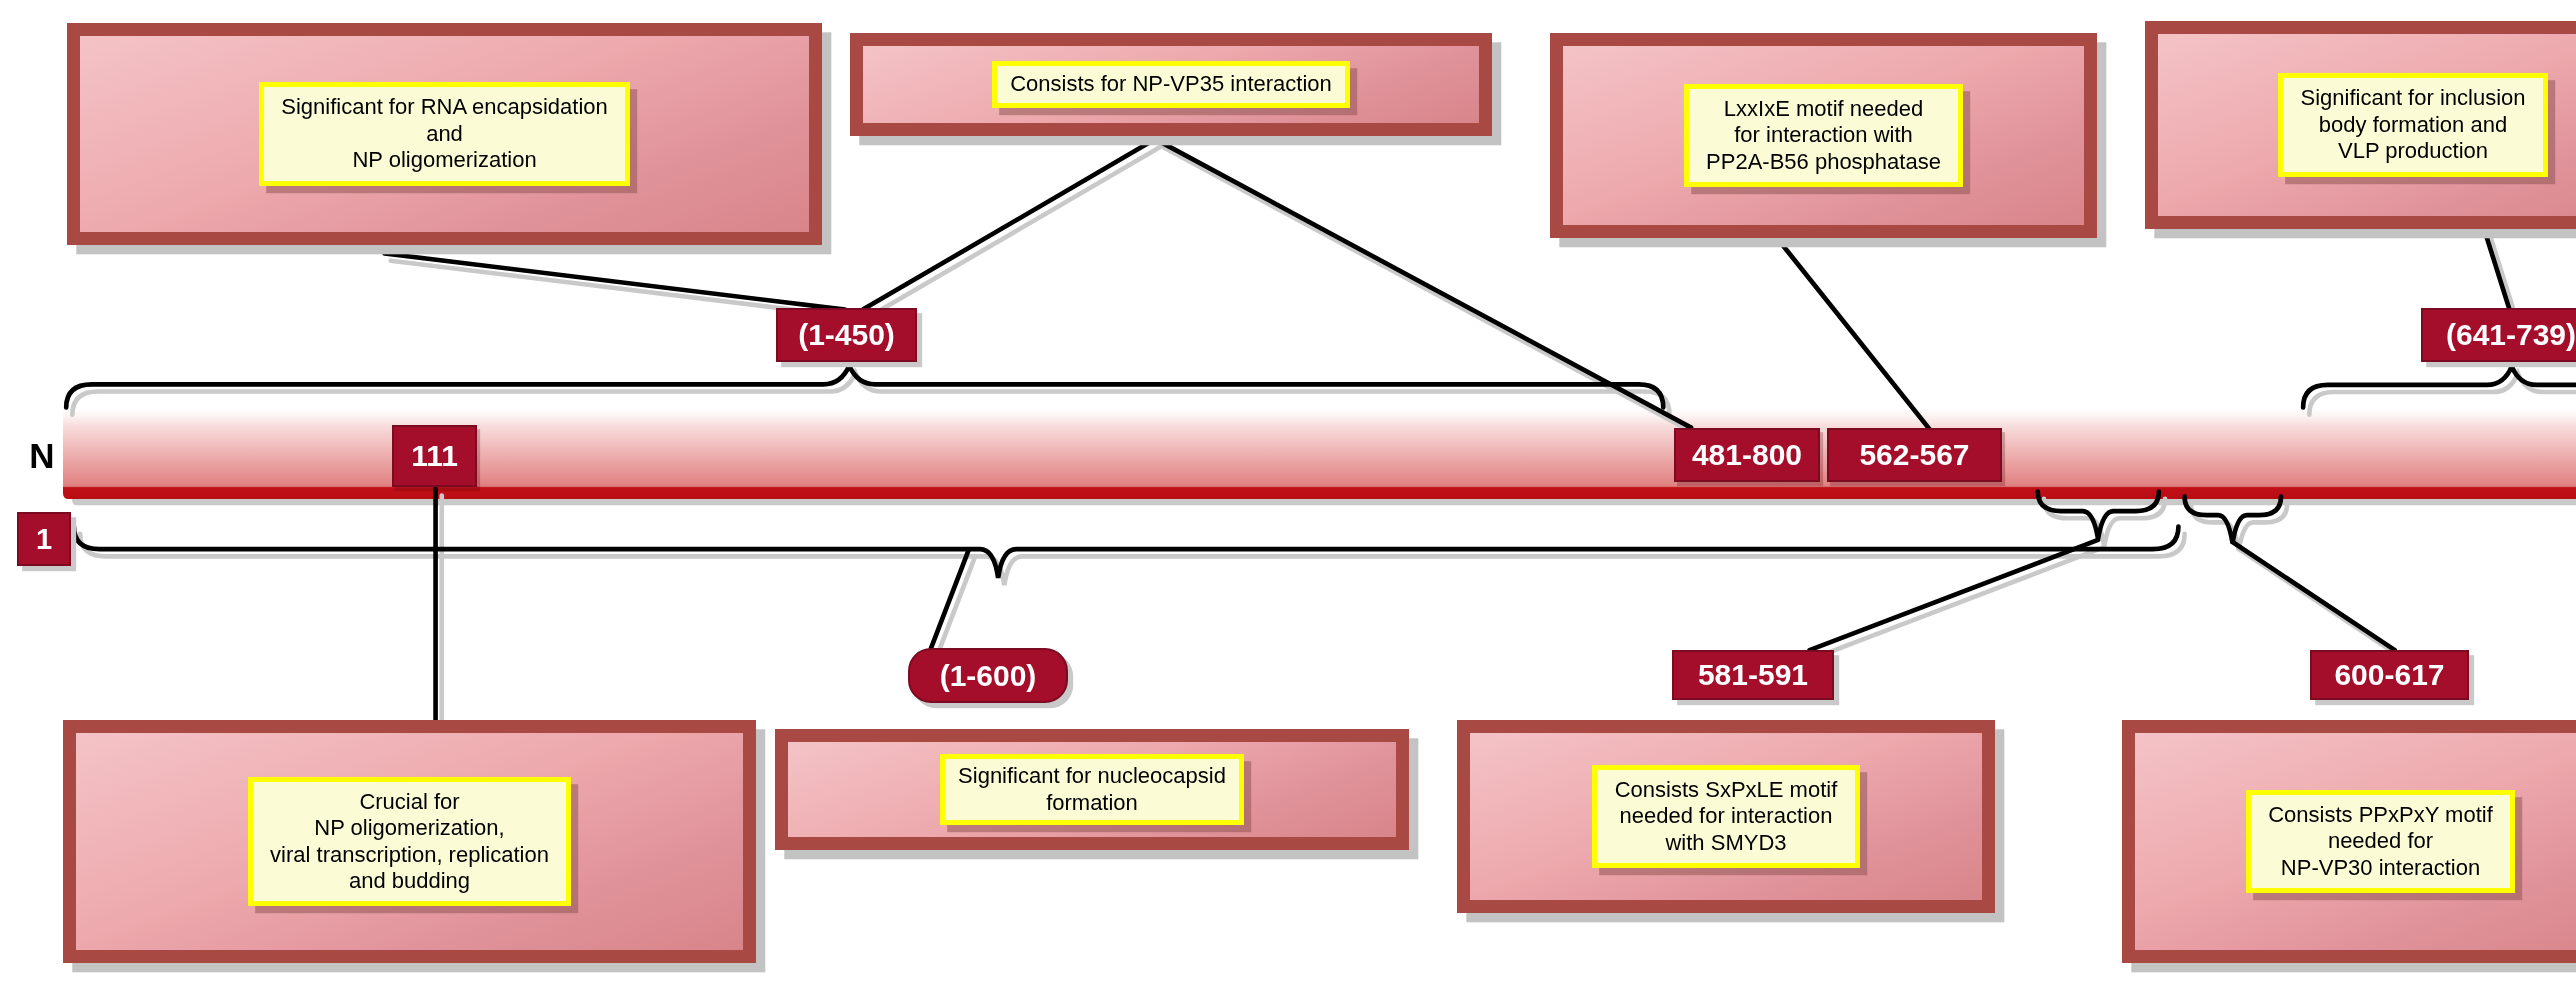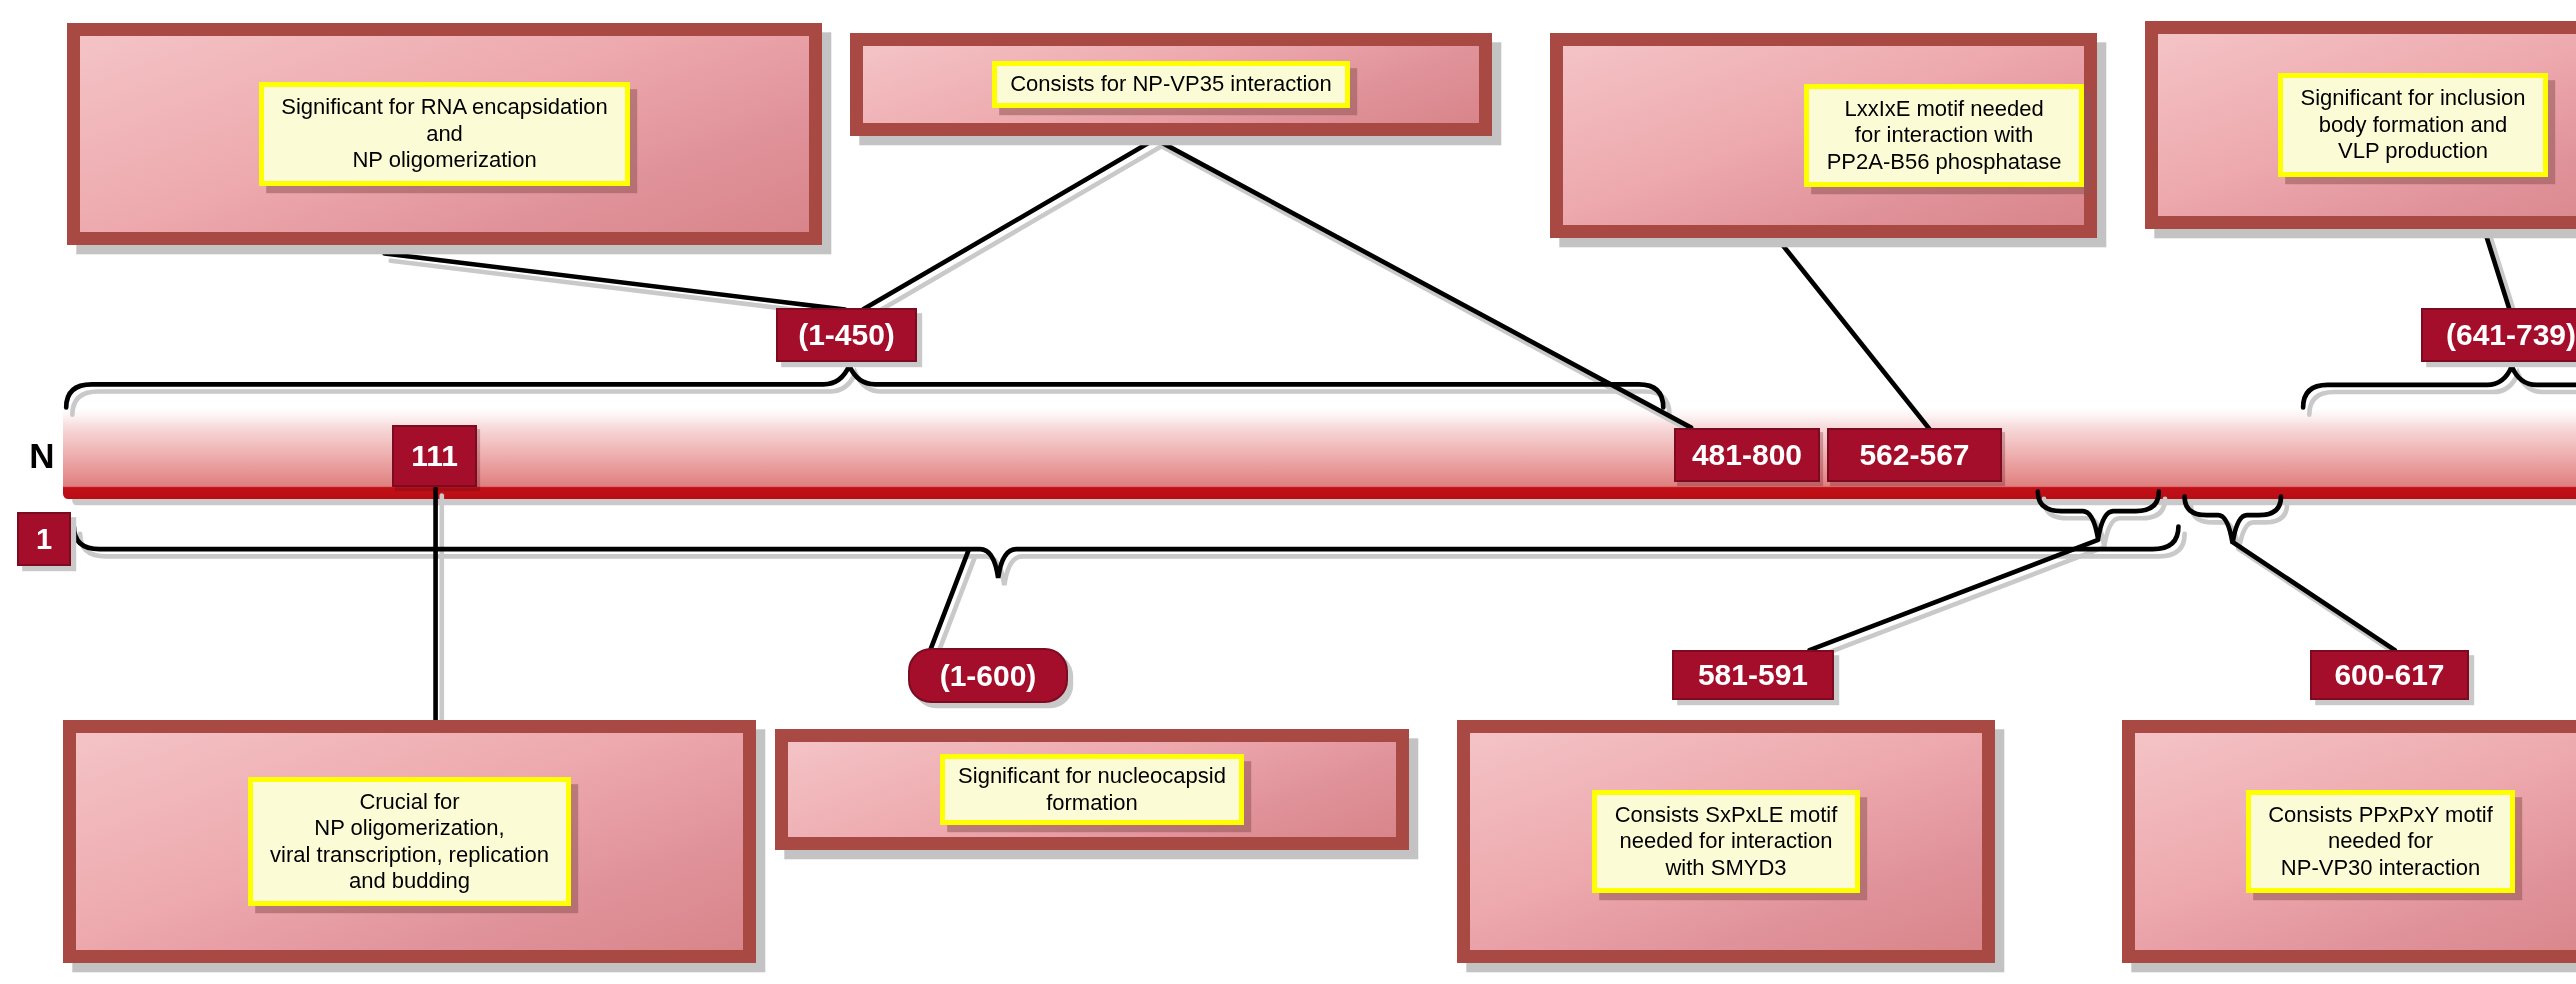--- a/index.html
+++ b/index.html
@@ -114,42 +114,42 @@
   <div class="badge" style="left:2310px;top:650px;width:159px;height:50px;">600-617</div>
 
   <div class="callout" style="left:67px;top:23px;width:755px;height:222px;">
     <div class="inner">Significant  for RNA encapsidation
 and
 NP oligomerization</div>
   </div>
   <div class="callout" style="left:850px;top:33px;width:642px;height:103px;">
     <div class="inner" style="padding:5.2px 13.4px;">Consists for NP-VP35 interaction</div>
   </div>
-  <div class="callout" style="left:1550px;top:33px;width:547px;height:205px;justify-content:flex-end;">
+  <div class="callout" style="left:1550px;top:33px;width:547px;height:205px;">
     <div class="inner">LxxIxE motif needed
 for interaction with
 PP2A-B56 phosphatase</div>
   </div>
   <div class="callout" style="left:2145px;top:21px;width:536px;height:208px;">
     <div class="inner">Significant for inclusion
 body formation and
 VLP production</div>
   </div>
 
   <div class="callout" style="left:63px;top:720px;width:693px;height:243px;">
     <div class="inner">Crucial for
 NP oligomerization,
 viral transcription, replication
 and budding</div>
   </div>
   <div class="callout" style="left:775px;top:729px;width:634px;height:121px;">
     <div class="inner" style="padding:4.1px 13.4px;">Significant for nucleocapsid
 formation</div>
   </div>
-  <div class="callout" style="left:1457px;top:720px;width:538px;height:243px;">
+  <div class="callout" style="left:1457px;top:720px;width:538px;height:193px;">
     <div class="inner">Consists SxPxLE motif
 needed for interaction
 with SMYD3</div>
   </div>
   <div class="callout" style="left:2122px;top:720px;width:517px;height:243px;">
     <div class="inner">Consists PPxPxY motif
 needed for
 NP-VP30 interaction</div>
   </div>
 

